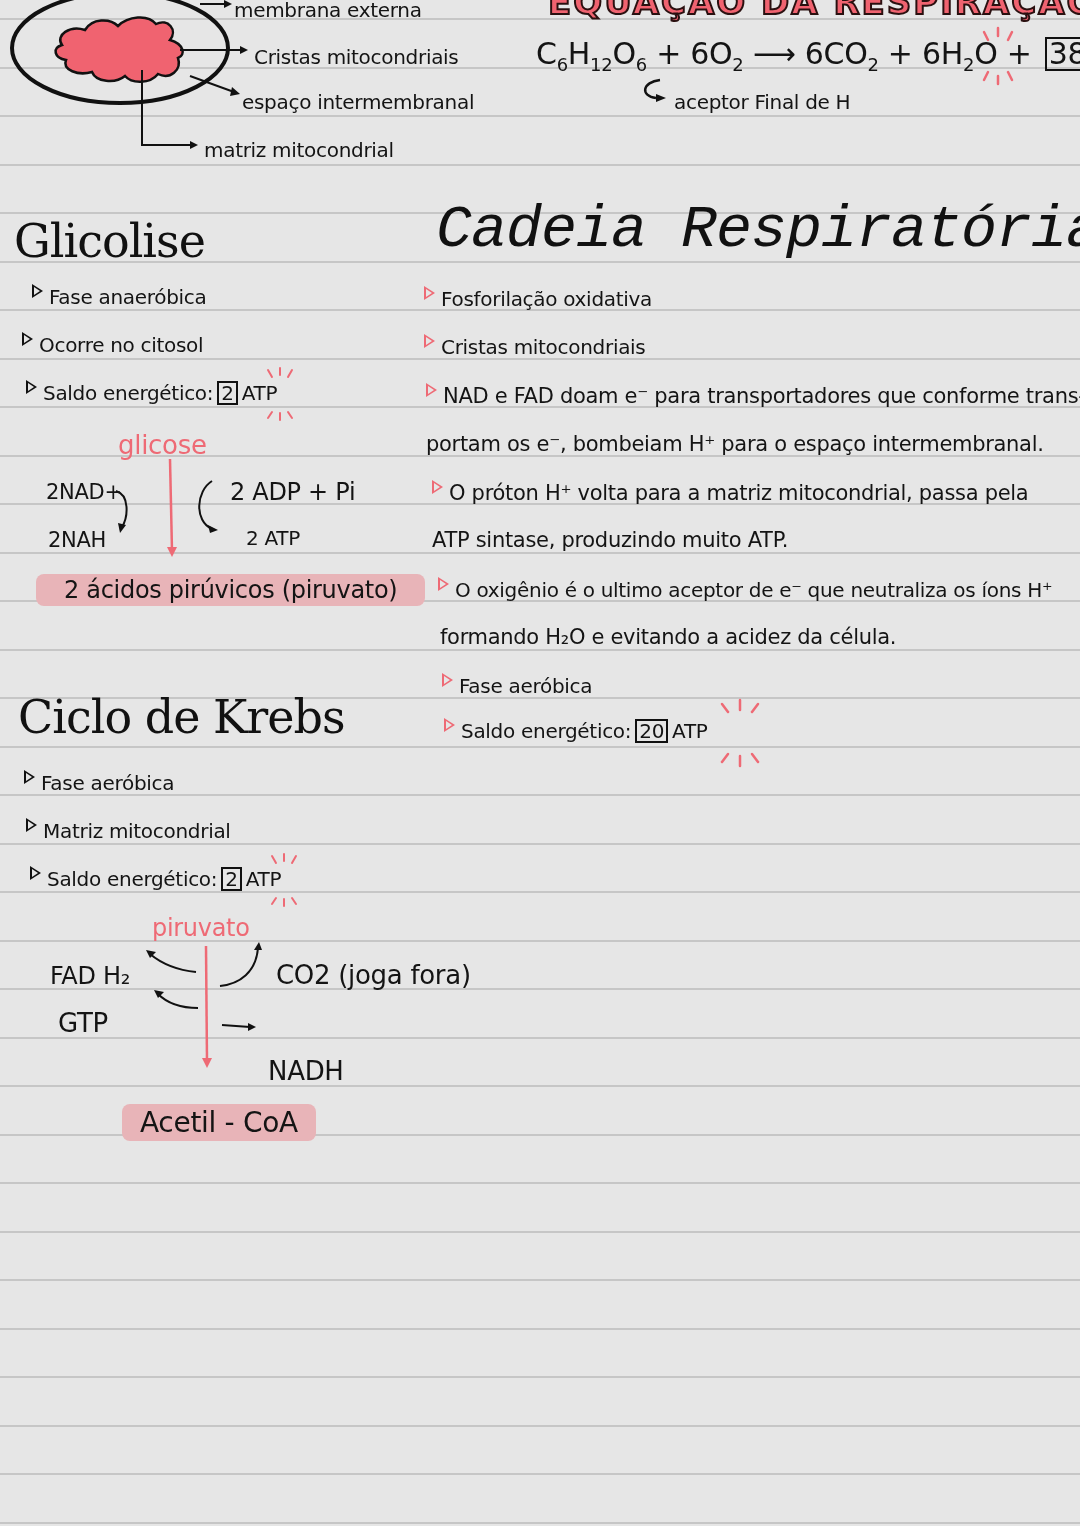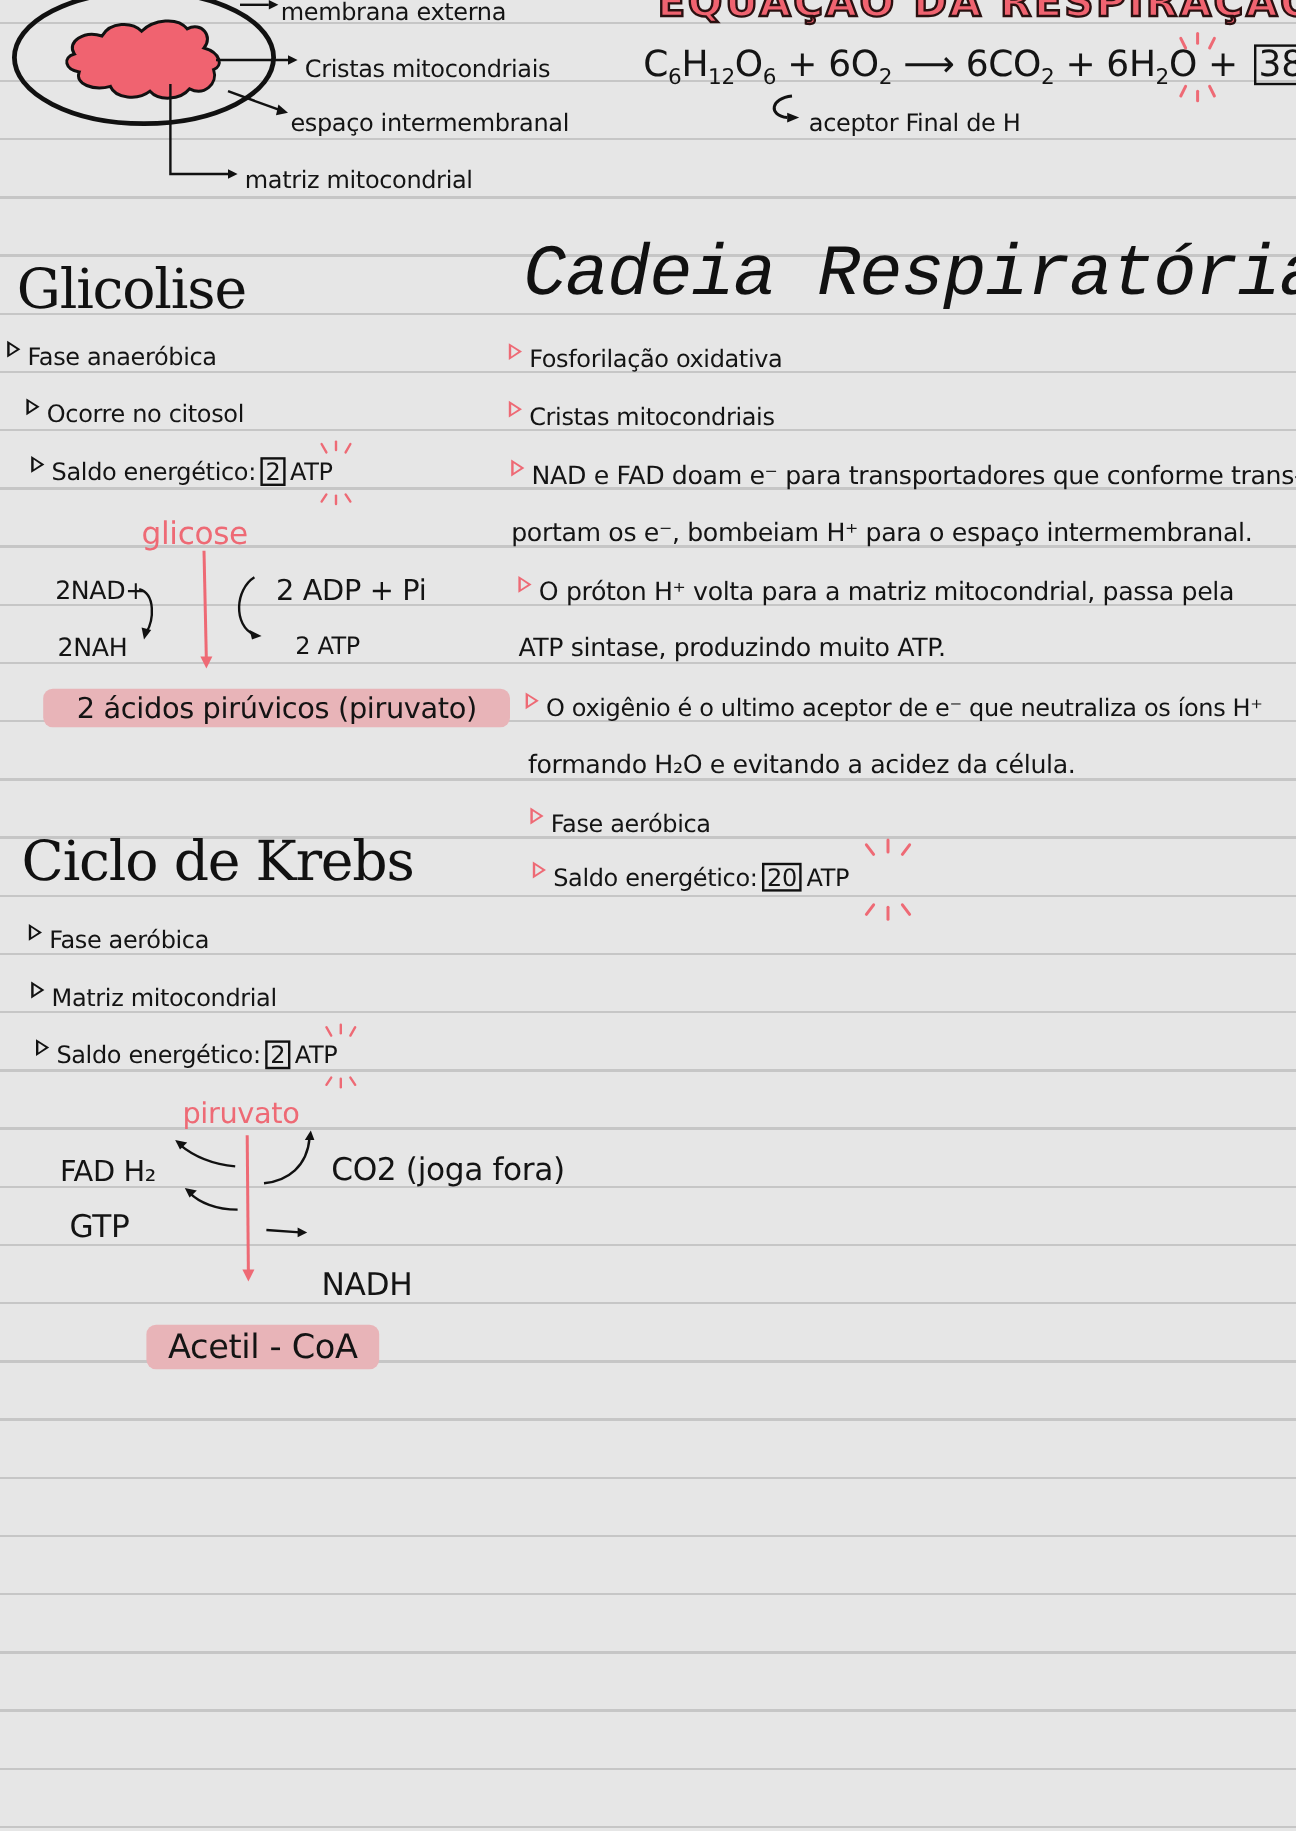--- a/index.html
+++ b/index.html
@@ -79,21 +79,21 @@
       <line x1="34" y1="52" x2="30" y2="44"></line>
   </g>
 </svg>
 <svg style="left:636px;top:76px;" width="40" height="30">
   <path d="M24,4 C6,6 4,20 20,22" fill="none" stroke="#111" stroke-width="2.5"></path>
   <polygon points="20,18 30,22 20,26" fill="#111"></polygon>
 </svg>
 <span class="abs hw hw-md" style="left:674px;top:90px;">aceptor Final de H</span>
 
 <span class="abs title-script" style="left:14px;top:214px;">Glicolise</span>
-<div class="abs hw hw-md" style="left:6px;top:284px;">
+<div class="abs hw hw-md" style="left:32px;top:284px;">
   <span class="tri"></span><span>Fase anaeróbica</span>
 </div>
 <div class="abs hw hw-md" style="left:22px;top:332px;">
   <span class="tri"></span><span>Ocorre no citosol</span>
 </div>
 <div class="abs hw hw-md" style="left:26px;top:380px;">
   <span class="tri"></span><span>Saldo energético:</span><span class="box">2</span><span>ATP</span>
 </div>
 <svg style="left:264px;top:368px;" width="40" height="56">
   <g stroke="#ee6a75" stroke-width="2" stroke-linecap="round">

